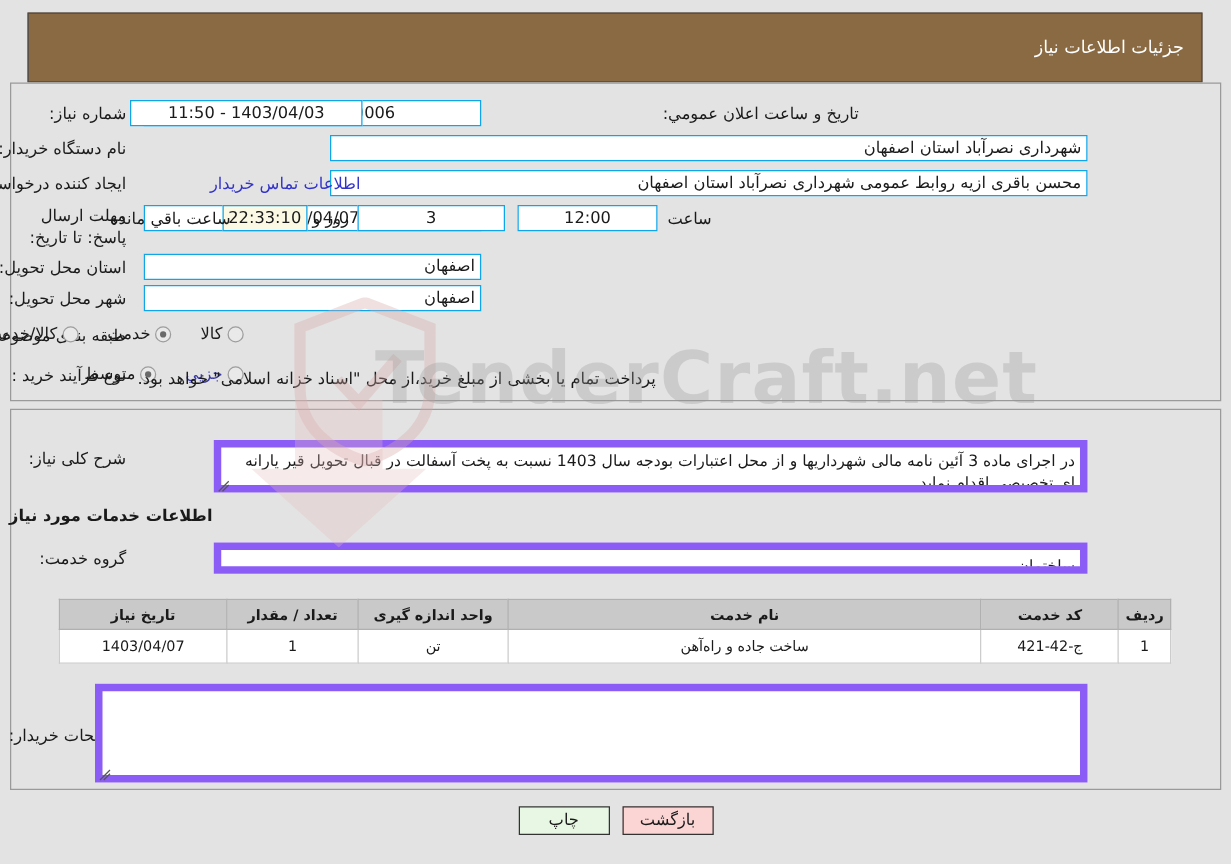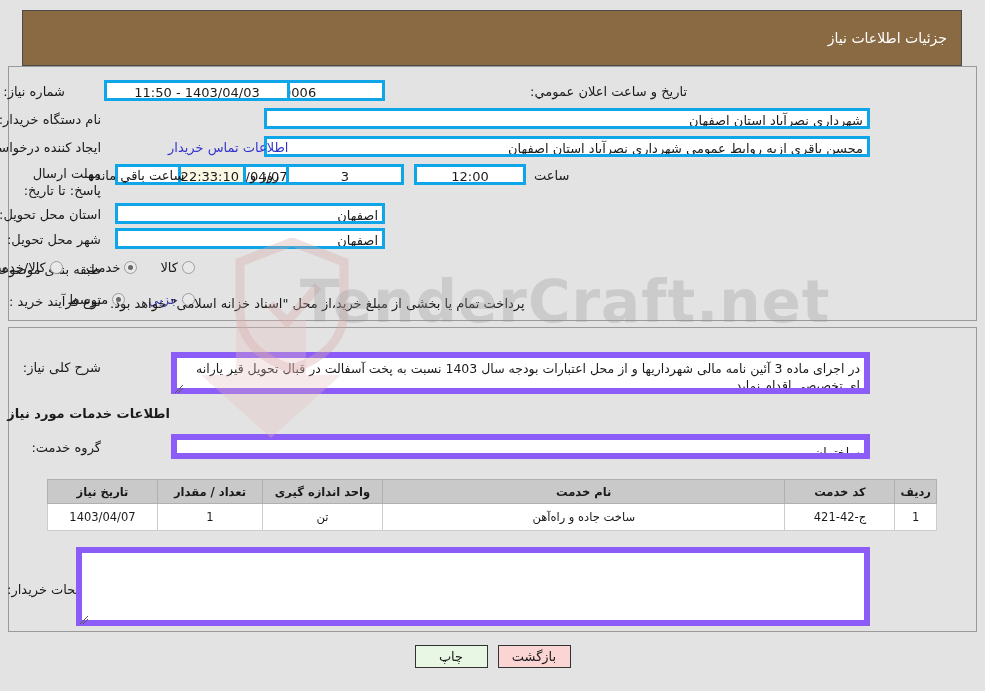--- a/index.html
+++ b/index.html
@@ -83,21 +83,21 @@
     position: absolute;
     font-size: 13px;
     color: #1a1a1a;
     text-align: right;
     white-space: nowrap;
     z-index: 3;
   }
   .lbl.bold { font-weight: normal; }
   .fld {
     position: absolute;
-    border: 3px solid #0ea5e9;
+    border: 1px solid #0ea5e9;
     background: #ffffff;
     font-size: 13px;
     color: #1a1a1a;
     padding: 1px 4px;
     line-height: 18px;
     height: 21px;
     text-align: center;
     font-family: "DejaVu Sans", "Liberation Sans", sans-serif;
     z-index: 3;
     white-space: nowrap;
@@ -259,21 +259,21 @@
     </svg>
     <div class="wm-text">TenderCraft.net</div>
   </div>
 
   <div class="header-bar">
     <span>جزئیات اطلاعات نیاز</span>
   </div>
 
   <div class="panel" id="panel-top"></div>
 
-  <div class="lbl" style="right:920px; top:84px;">شماره نیاز:</div>
+  <div class="lbl" style="right:884px; top:84px;">شماره نیاز:</div>
   <div class="fld" style="right:600px; top:80px; width:270px;">1103096483000006</div>
 
   <div class="lbl" style="right:298px; top:84px;">تاریخ و ساعت اعلان عمومي:</div>
 
   <div class="fld" style="left:104px; top:80px; width:186px;">1403/04/03 - 11:50</div>
 
   <div class="lbl" style="right:884px; top:112px;">نام دستگاه خریدار:</div>
   <div class="fld rt" style="left:264px; top:108px; width:606px;">شهرداری نصرآباد استان اصفهان</div>
 
   <div class="lbl" style="right:884px; top:140px;">ایجاد کننده درخواست:</div>
@@ -338,21 +338,21 @@
   <div class="ta" style="left:171px; top:434px; width:699px; height:25px; line-height:21px;">ساختمان</div>
 
   <table class="tbl">
     <thead>
       <tr>
         <th style="width:34px;">ردیف</th>
         <th style="width:110px;">کد خدمت</th>
         <th>نام خدمت</th>
         <th style="width:120px;">واحد اندازه گیری</th>
         <th style="width:105px;">تعداد / مقدار</th>
-        <th style="width:110px;margin-left:24px;">تاریخ نیاز</th>
+        <th style="width:134px;margin-left:24px;">تاریخ نیاز</th>
       </tr>
     </thead>
     <tbody>
       <tr>
         <td>1</td>
         <td>ج-42-421</td>
         <td>ساخت جاده و راه‌آهن</td>
         <td>تن</td>
         <td>1</td>
         <td>1403/04/07</td>

